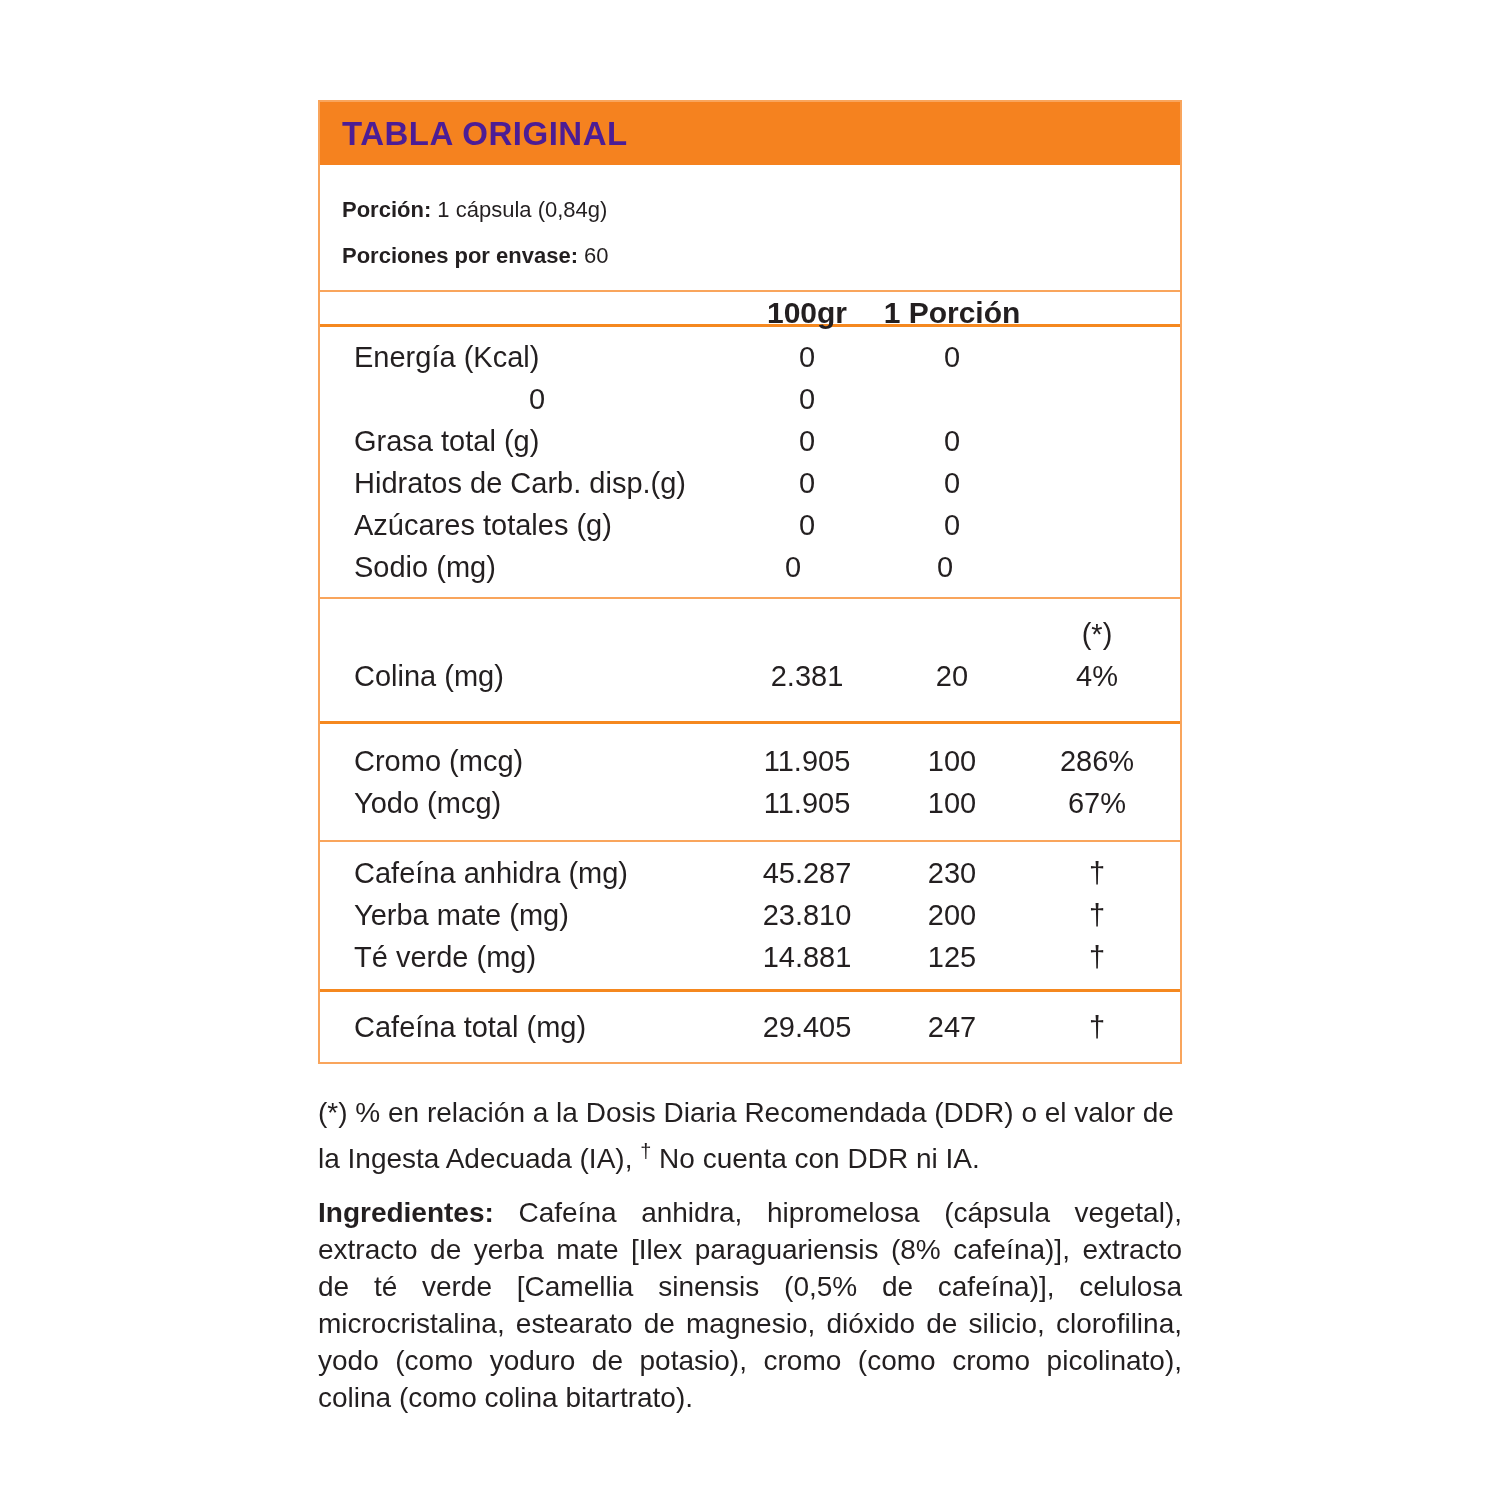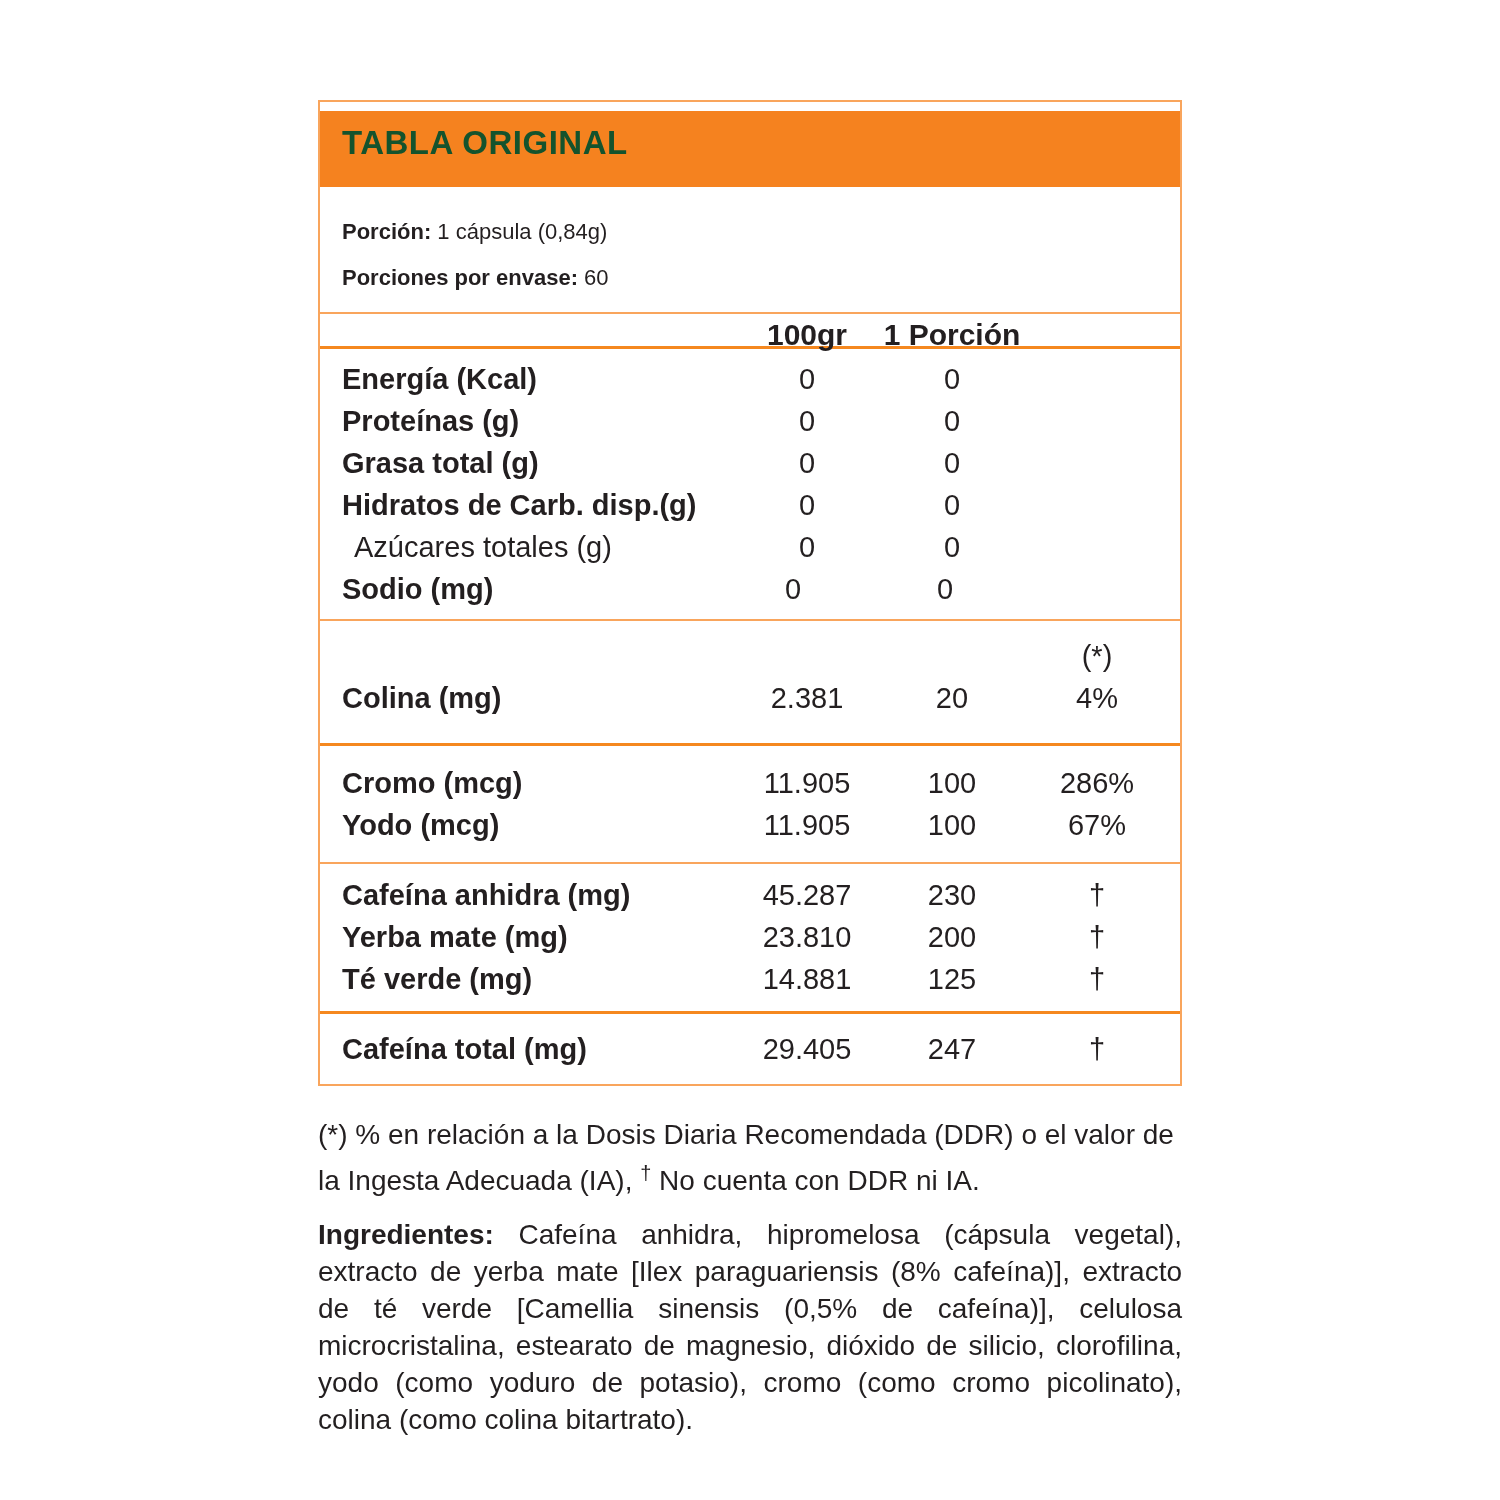--- a/index.html
+++ b/index.html
@@ -8,36 +8,36 @@
     --rule-strong:#F5881F;
     --ink:#231F20;
   }
   *{margin:0;padding:0;box-sizing:border-box;}
   html,body{width:1500px;height:1500px;background:#ffffff;
     font-family:"Liberation Sans", sans-serif;color:var(--ink);}
   .sheet{position:absolute;left:318px;top:100px;width:864px;}
 
   .nutrition-table{border:2px solid var(--rule-light);background:#fff;}
 
-  .tbl-header{background:var(--orange);height:76px;line-height:63px;
-    padding-left:22px;color:#14532d;font-size:33px;font-weight:700;letter-spacing:.5px;margin-top:9px;}
+  .tbl-header{background:var(--orange);height:63px;line-height:63px;
+    padding-left:22px;color:#4c1d95;font-size:33px;font-weight:700;letter-spacing:.5px;}
 
   .serving-block{height:125px;padding:22px 22px 0 22px;font-size:22px;line-height:46px;}
   .serving-line .lbl{font-weight:700;}
 
   .grid-row{display:grid;grid-template-columns:auto 140px 140px 140px;column-gap:5px;
     padding:0 13px 0 22px;align-items:center;}
 
   .col-header-row{border-top:2px solid var(--rule-light);height:34px;line-height:42px;
     font-size:30px;font-weight:700;}
   .col-header-row .cell{text-align:center;}
 
   .section .row{line-height:42px;font-size:29px;}
   .section .label{white-space:nowrap;}
-  .section .label.bold{font-weight:700;}
+  .section .label.bold{font-weight:400;margin-left:12px;}
   .section .label.indent{padding-left:12px;}
   .section .val{text-align:center;}
 
   .div-thin{border-top:2px solid var(--rule-light);}
   .div-thick{border-top:3px solid var(--rule-strong);}
   .sec-0{padding-top:9px;padding-bottom:9px;}
   .sec-1{padding-top:14px;padding-bottom:24px;}
   .sec-2{padding-top:16px;padding-bottom:16px;}
   .sec-3{padding-top:10px;padding-bottom:11px;}
   .sec-4{padding-top:14px;padding-bottom:14px;}
@@ -79,21 +79,20 @@
 
     <div>
         <div class="grid-row section sec-0 div-thick" style="display: block;">
           <div class="grid-row row" style="padding: 0px;">
             <div class="cell label bold">Energía (Kcal)</div>
             <div class="cell val">0</div>
             <div class="cell val">0</div>
             <div class="cell val"></div>
           </div>
           <div class="grid-row row" style="padding: 0px;">
-            <div class="cell label bold">Proteínas (g)</div>
             <div class="cell val">0</div>
             <div class="cell val">0</div>
             <div class="cell val"></div>
           </div>
           <div class="grid-row row" style="padding: 0px;">
             <div class="cell label bold">Grasa total (g)</div>
             <div class="cell val">0</div>
             <div class="cell val">0</div>
             <div class="cell val"></div>
           </div>

